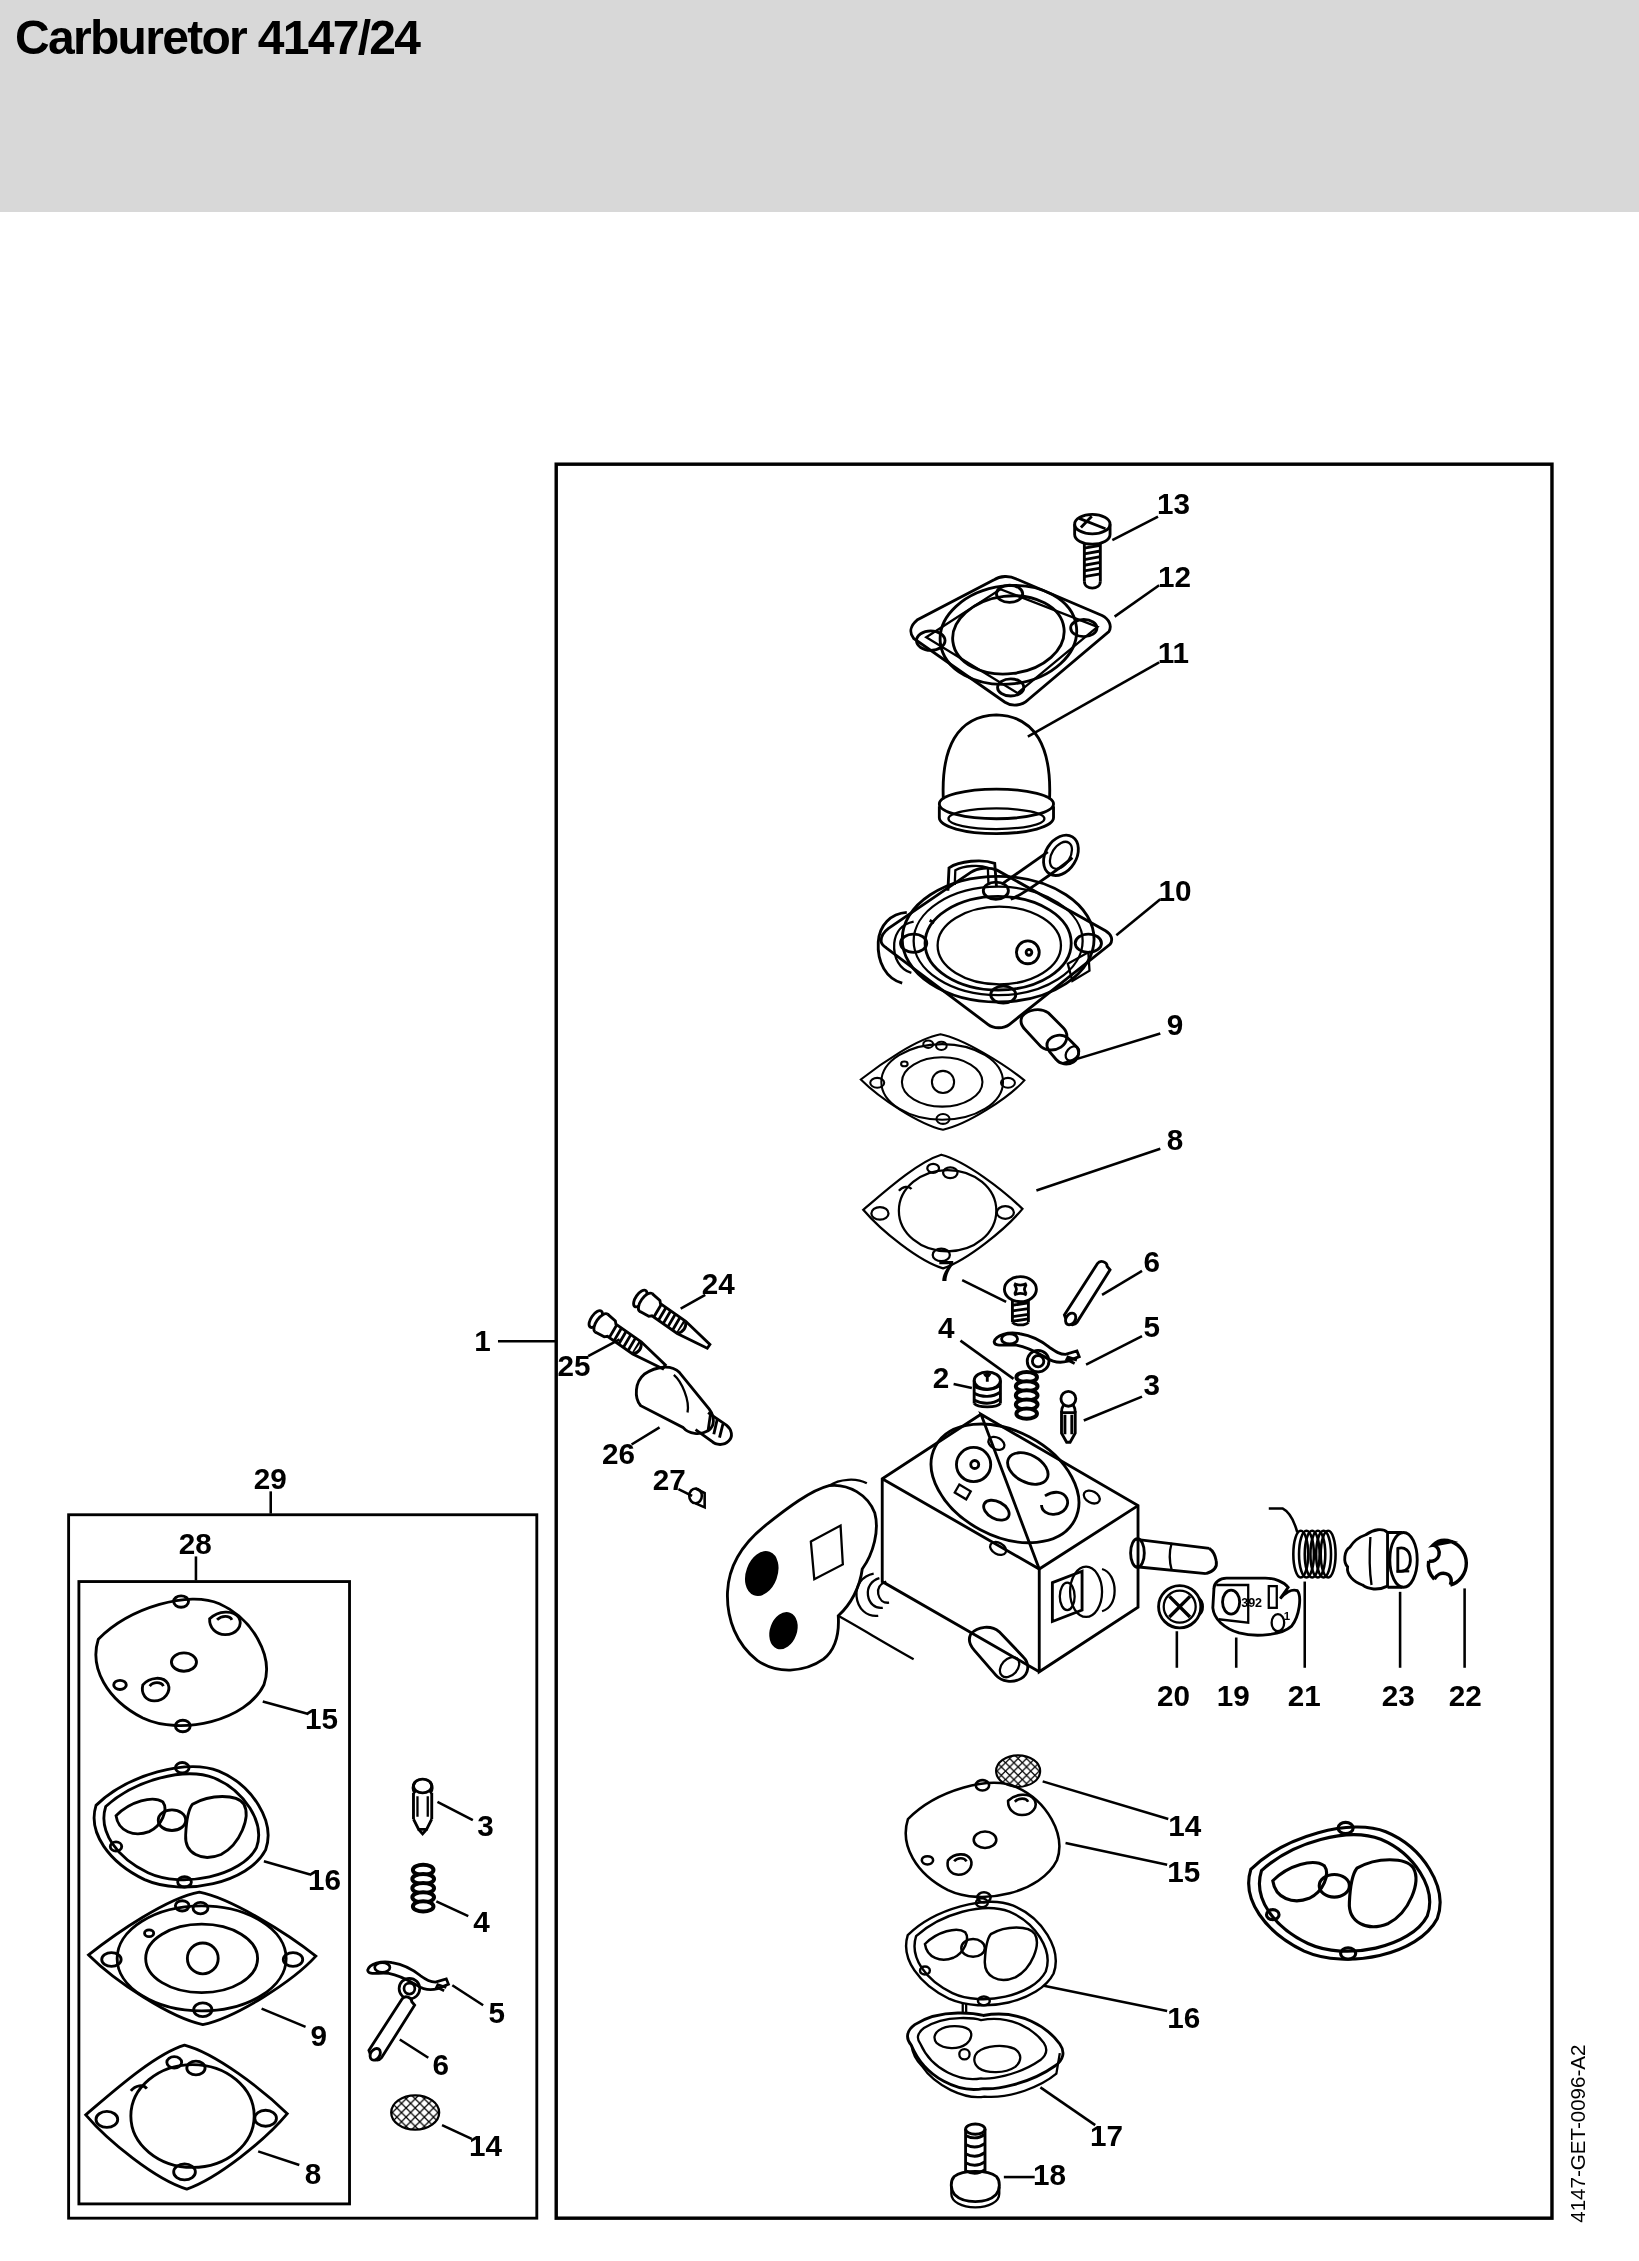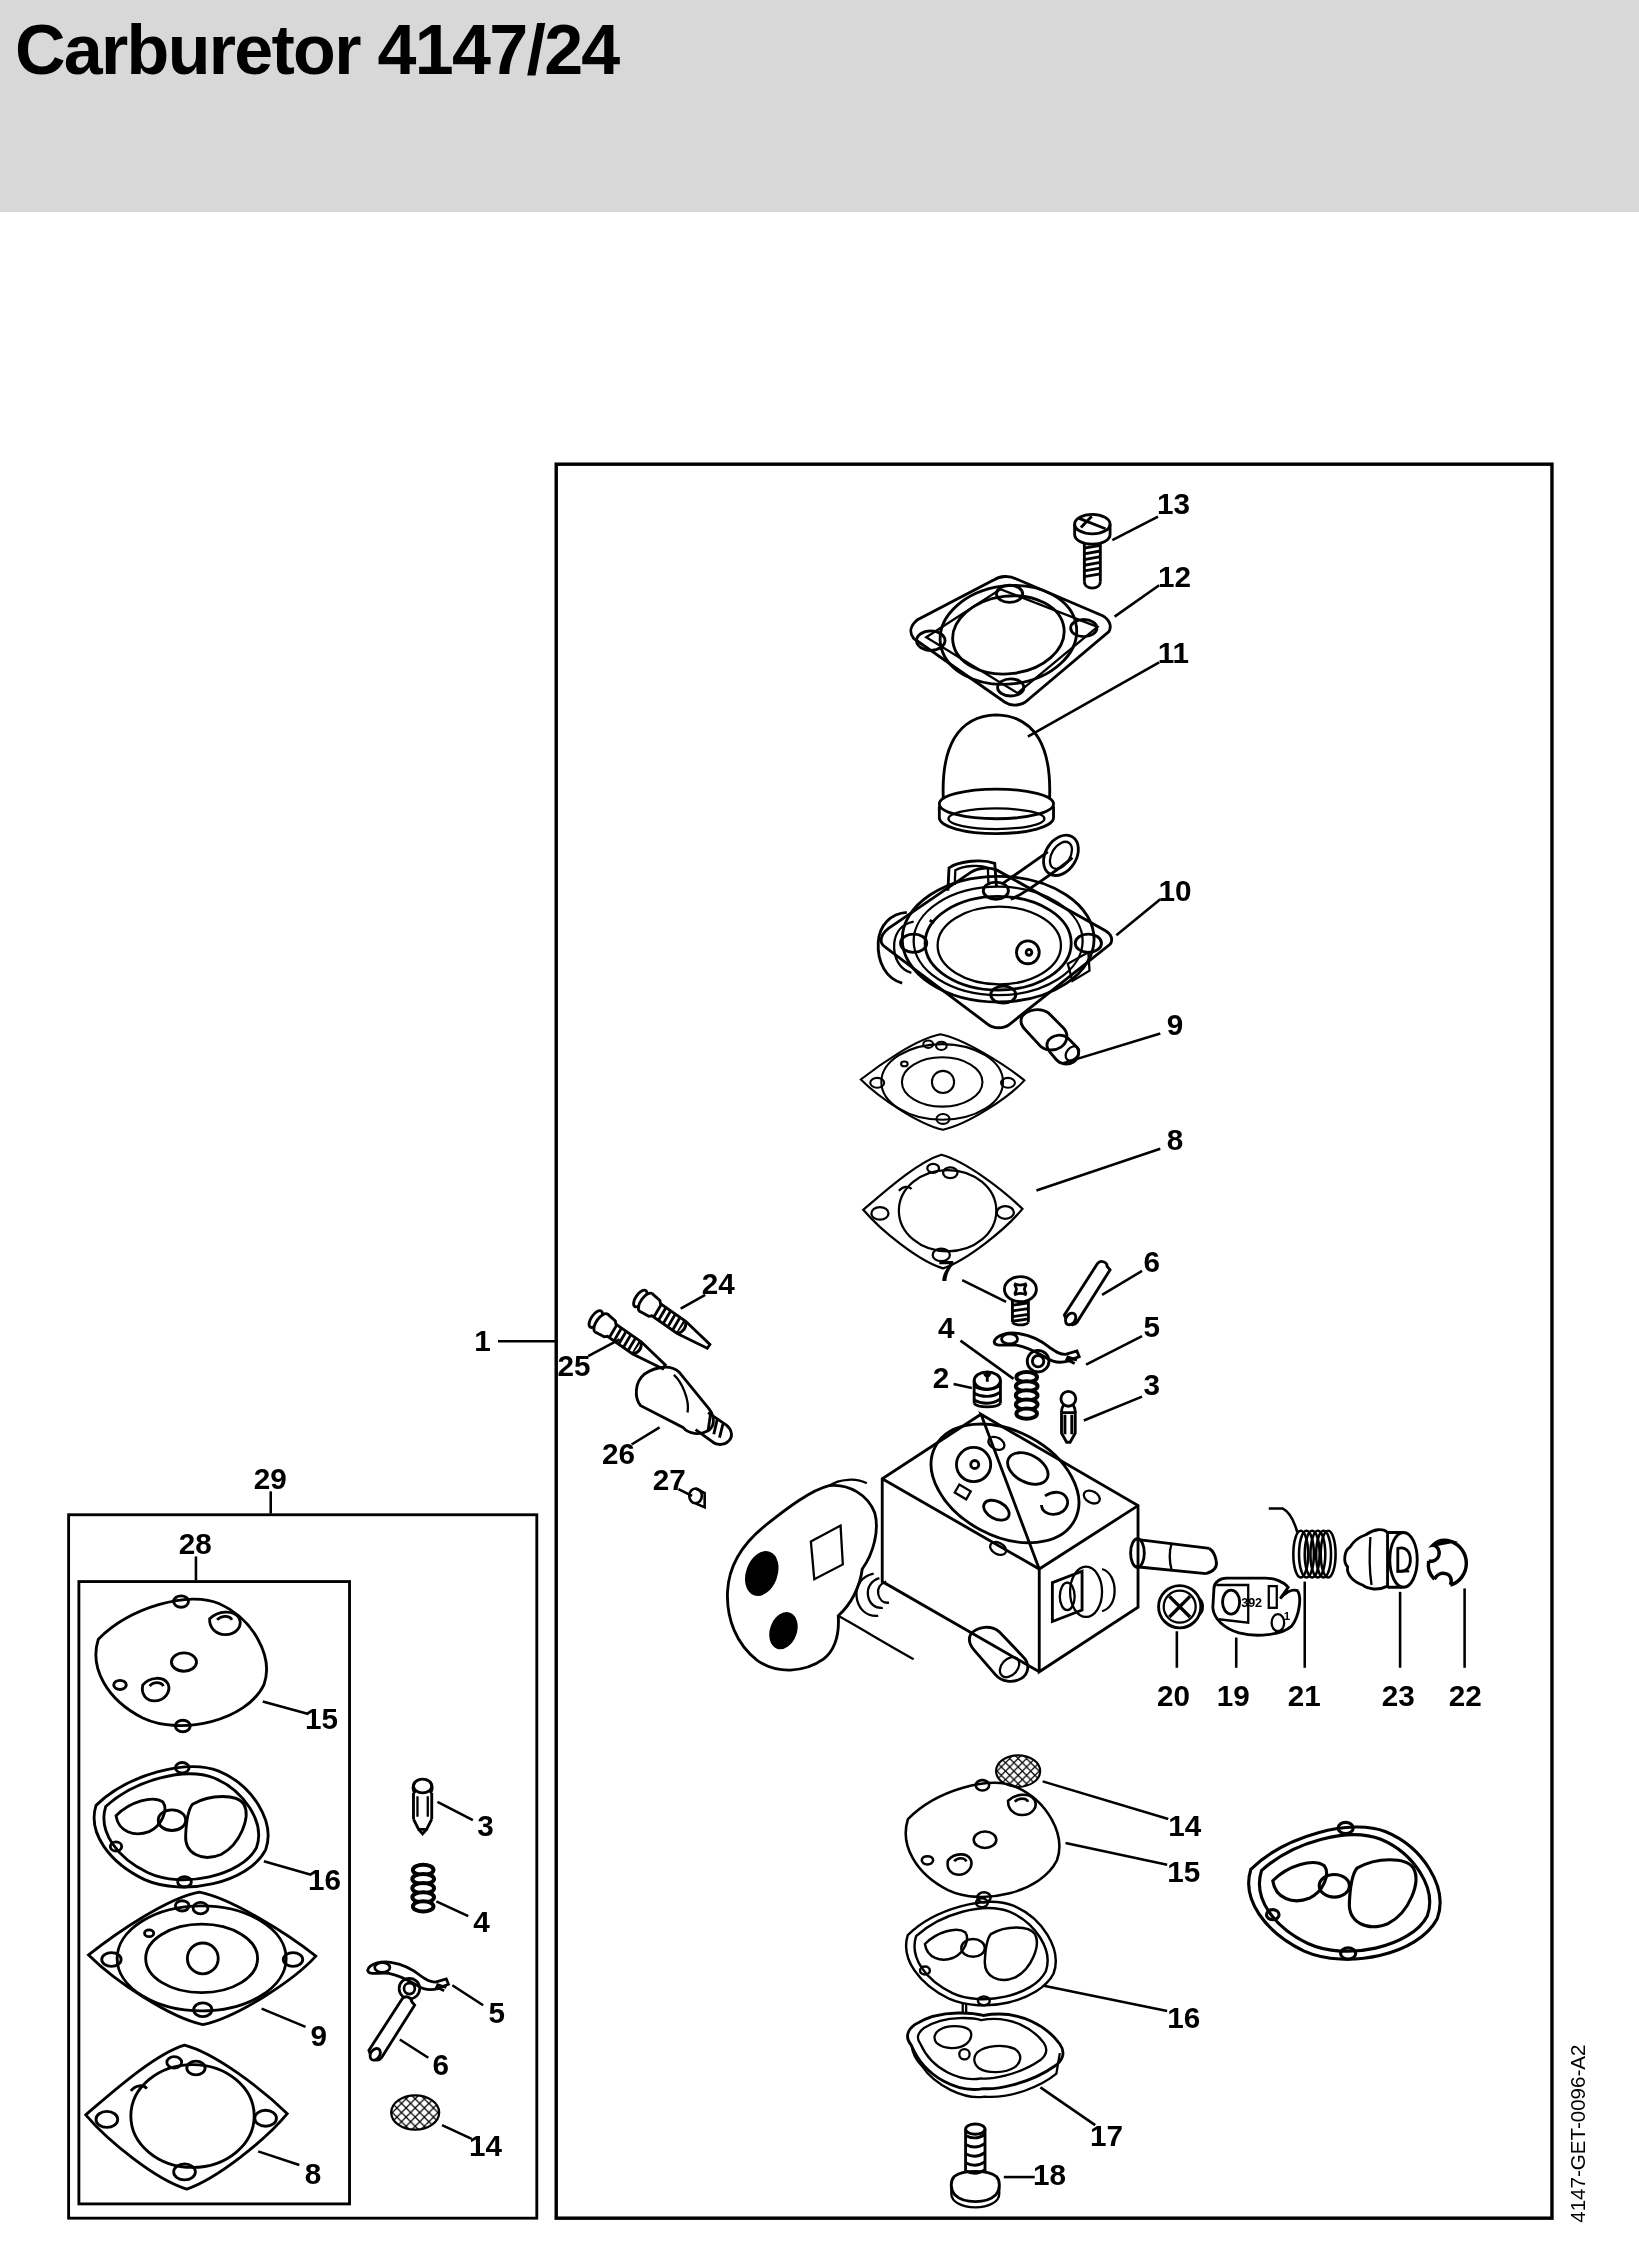--- a/index.html
+++ b/index.html
@@ -1,18 +1,18 @@
 <!DOCTYPE html>
 <html style="font-size:9px"><head>
 <meta charset="utf-8">
 <style>
   html,body{margin:0;padding:0;background:#fff;}
   body{width:1640px;height:2261px;position:relative;font-family:"Liberation Sans",sans-serif;}
   #band{position:absolute;left:0;top:0;width:1640px;height:212px;background:#d8d8d8;}
-  #title{position:absolute;left:15px;top:10.3px;font-size:70px;font-weight:bold;letter-spacing:-1.7px;color:#000;}
+  #title{position:absolute;left:15px;top:10.3px;font-size:48px;font-weight:bold;letter-spacing:-1.7px;color:#000;}
   svg{position:absolute;left:0;top:0;}
   .callout{font-weight:bold;font-size:52px;fill:#000;}
   .mark{font-weight:bold;fill:#000;}
 </style>
 </head>
 <body>
 
 <div id="band"></div>
 <div id="title">Carburetor 4147/24</div>
 

